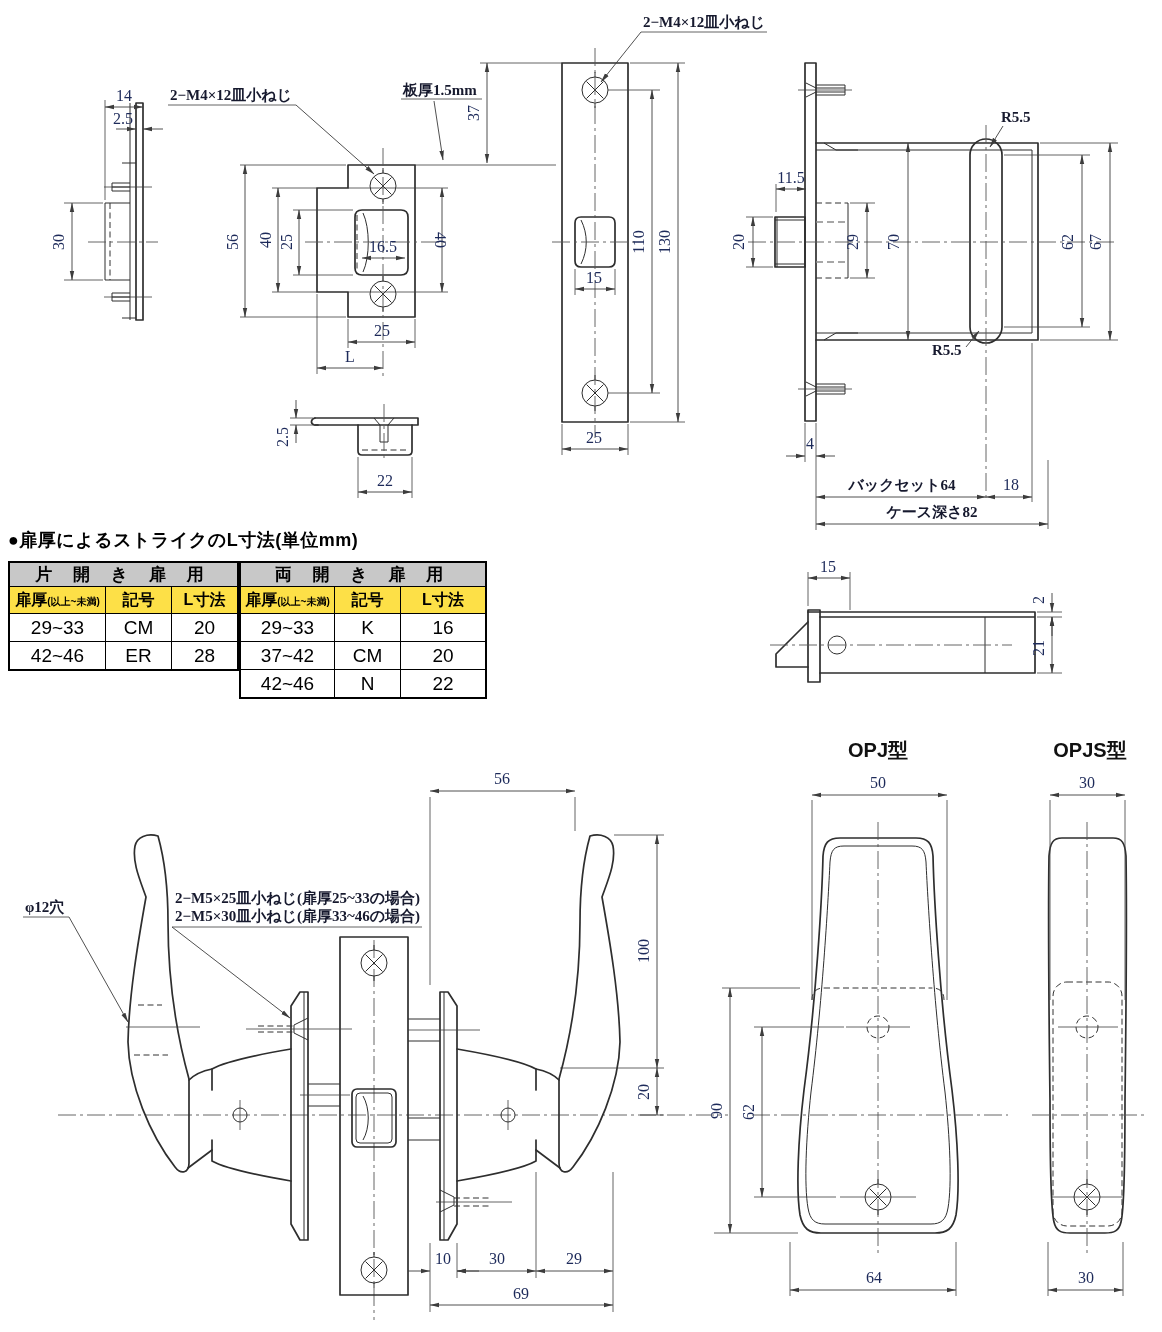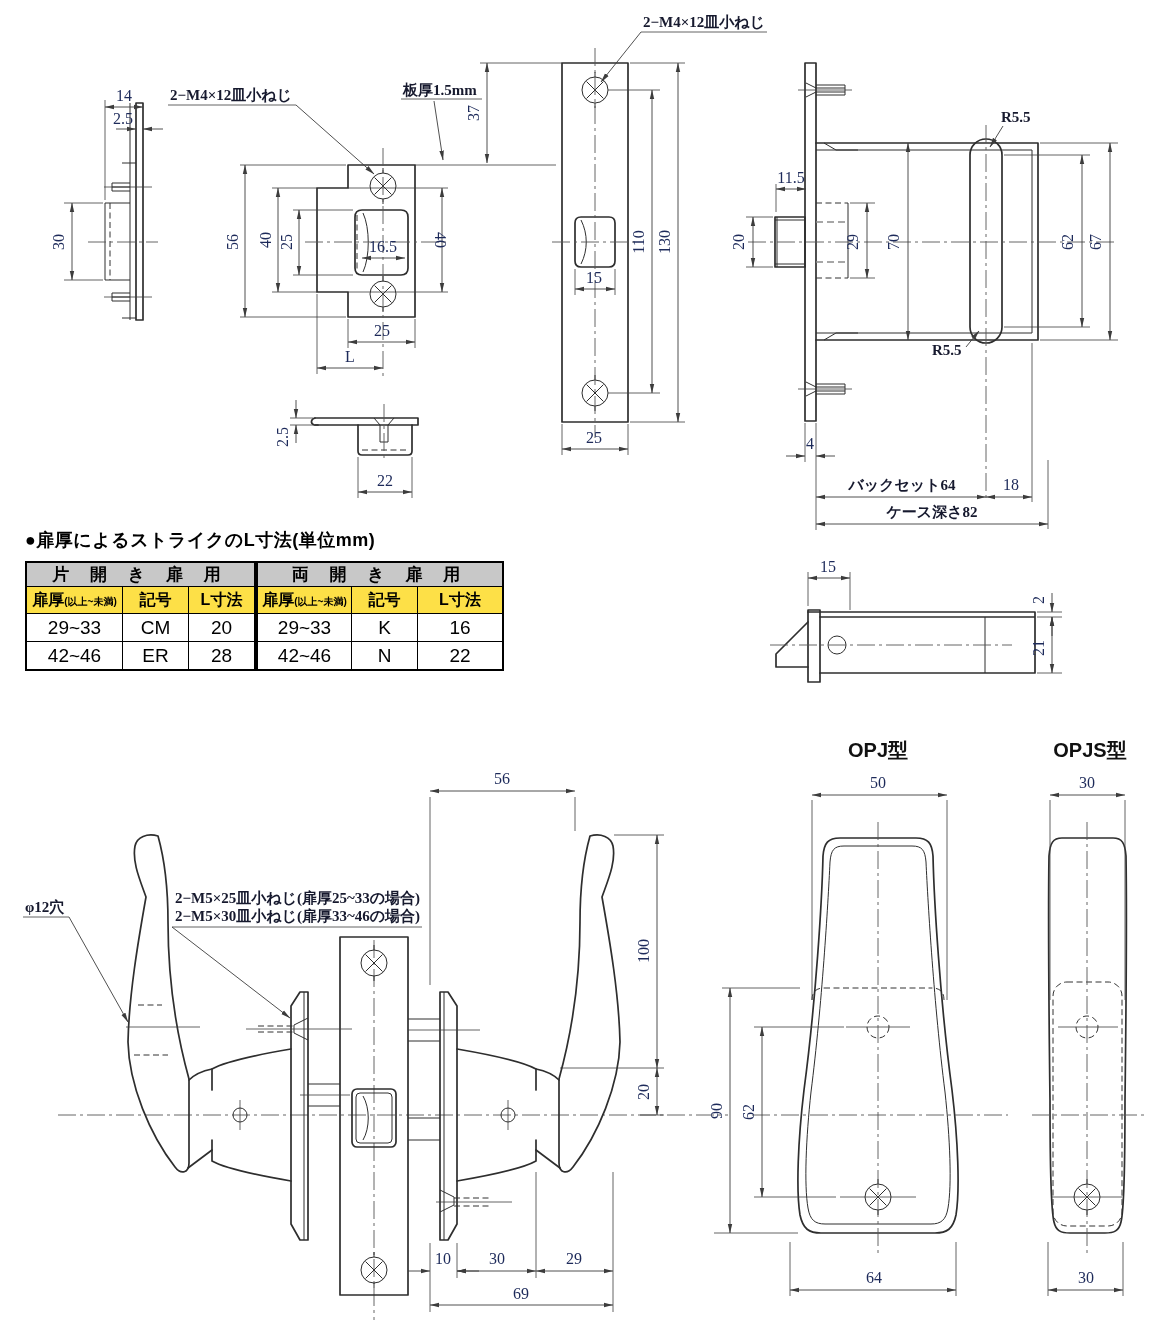--- a/index.html
+++ b/index.html
@@ -11,21 +11,21 @@
   .t  {stroke:#2e2e2e;stroke-width:1;fill:none;stroke-linejoin:round;}
   .x  {stroke:#3c3c3c;stroke-width:.8;fill:none;}
   .d  {stroke:#3c3c3c;stroke-width:.9;fill:none;}
   .cl {stroke:#555;stroke-width:.9;fill:none;stroke-dasharray:18 4 3 4;}
   .hd {stroke:#333;stroke-width:1;fill:none;stroke-dasharray:6 3.5;}
   .hg {stroke:#8a8a8a;stroke-width:1.4;fill:none;stroke-dasharray:7 4;}
   text.dm{font-family:"Liberation Serif",serif;font-size:16px;fill:#1d2a5a;}
   text.nt{font-family:"Liberation Serif",serif;font-weight:bold;font-size:15px;fill:#16192e;}
   text.ttl{font-family:"Liberation Sans",sans-serif;font-weight:bold;font-size:20px;fill:#111;}
   
-  .tbl-area{position:absolute;left:25px;top:528px;width:520px;}
+  .tbl-area{position:absolute;left:8px;top:528px;width:520px;}
   .tbl-title{font-weight:bold;font-size:18px;color:#000;letter-spacing:.5px;margin-bottom:9px;}
   .tbl-wrap{display:flex;align-items:flex-start;}
   table{border-collapse:collapse;border:2px solid #000;background:#fff;table-layout:fixed;}
   th,td{border:1.5px solid #000;text-align:center;padding:0;}
   th.grp{background:#c8c8c8;font-size:17px;font-weight:bold;letter-spacing:8px;height:23px;}
   th.col{background:#fde047;font-size:16px;font-weight:bold;height:26px;}
   td{font-size:19px;height:27px;font-weight:normal;color:#000;margin-left:27px;}
   .sub{font-size:10px;font-weight:bold;}
   .w1{width:95px;} .w2{width:65px;} .w3{width:65px;} .w4{width:93px;} .w5{width:84px;}
 </style>
@@ -424,20 +424,25 @@
           <th class="col w5">L寸法</th>
         </tr>
       </thead>
       <tbody>
         <tr>
               <td>29~33</td>
               <td>K</td>
               <td>16</td>
             </tr>
         <tr>
+              <td>37~42</td>
+              <td>CM</td>
+              <td>20</td>
+            </tr>
+        <tr>
               <td>42~46</td>
               <td>N</td>
               <td>22</td>
             </tr>
       </tbody>
     </table>
   </div>
 </div>
 
 </div>

